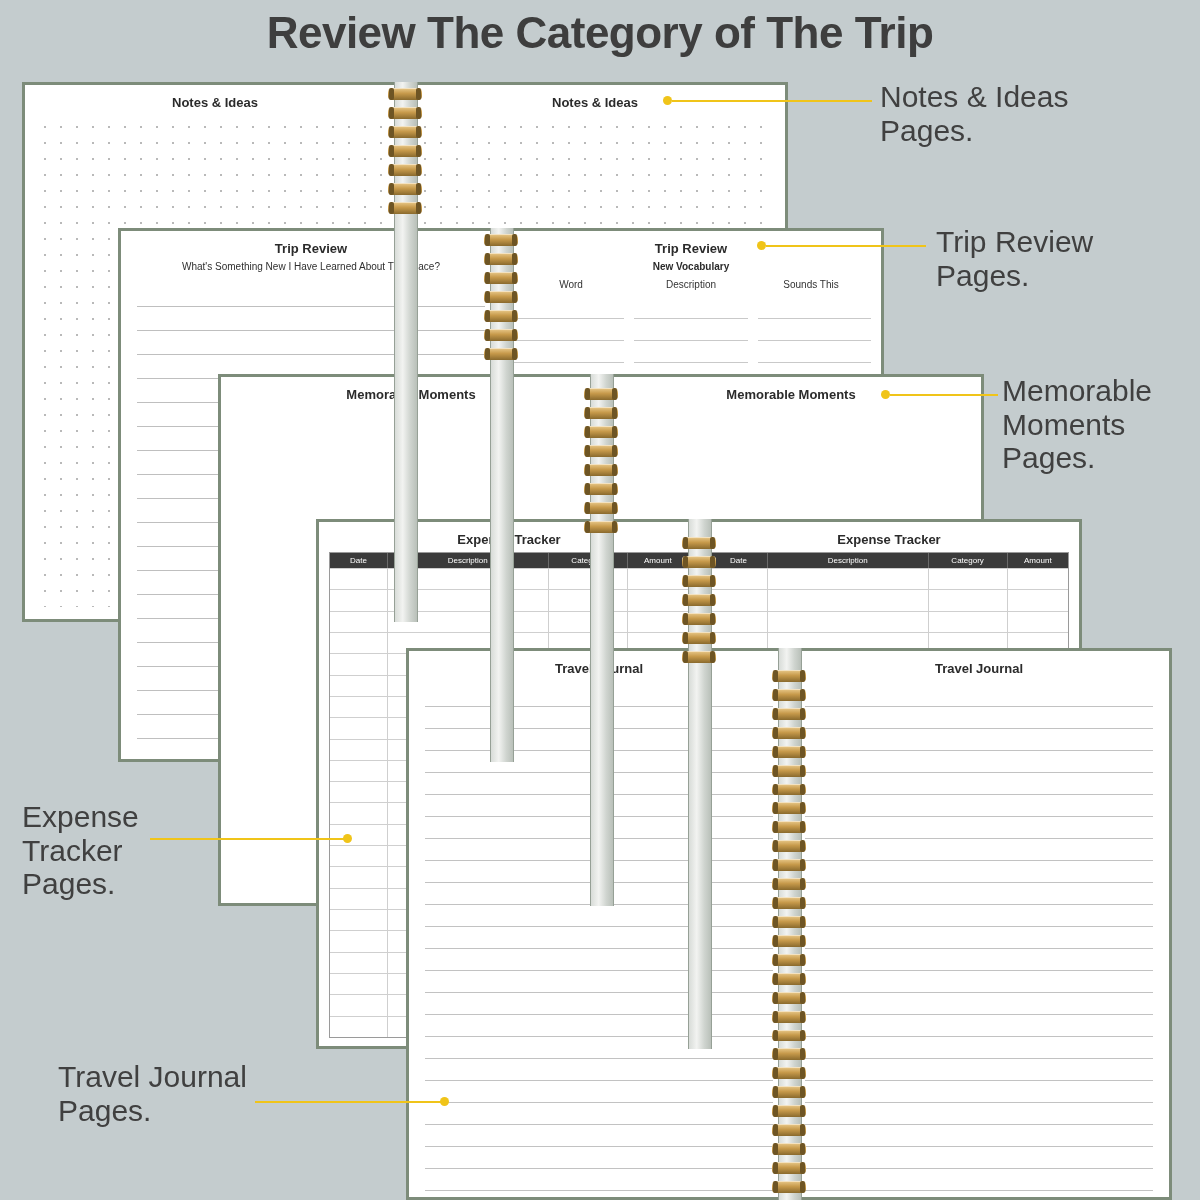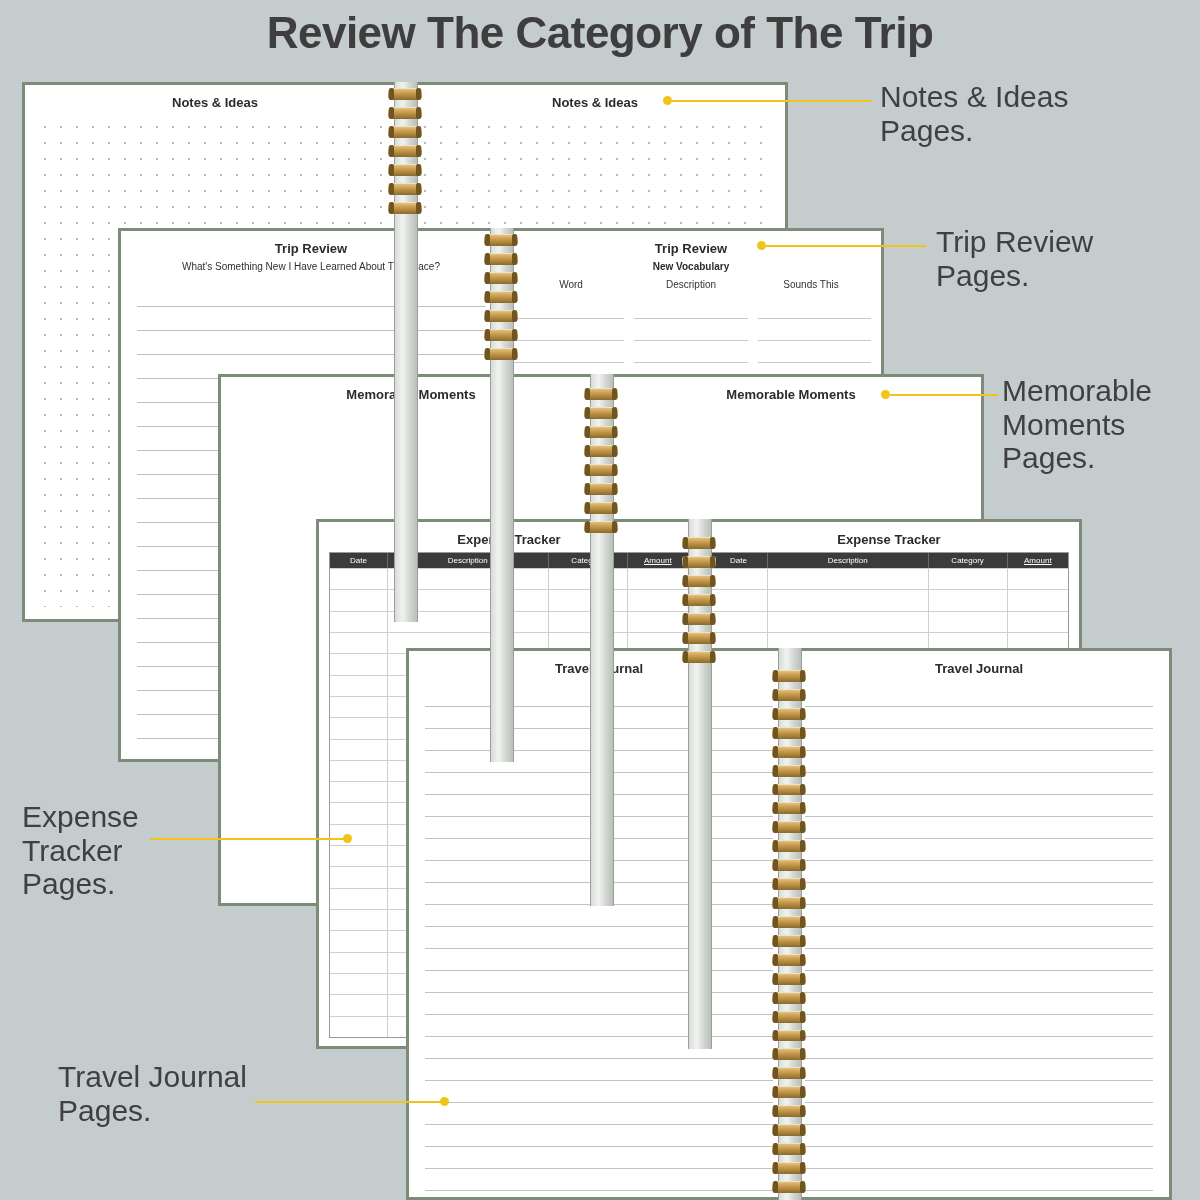--- a/index.html
+++ b/index.html
@@ -136,21 +136,21 @@
     border-right:1px solid #6a6a6a;
   }
   .tbl .thead div:last-child{border-right:none;}
   .tbl .rows{flex:1;display:flex;flex-direction:column;}
   .tbl .row{flex:1;display:flex;border-top:1px solid #cfcfcf;}
   .tbl .row div{border-right:1px solid #cfcfcf;}
   .tbl .row div:last-child{border-right:none;}
   .c-date{width:16%;}
   .c-desc{width:45%;}
   .c-cat{width:22%;}
-  .c-amt{width:17%;text-decoration:underline;}
+  .c-amt{width:17%;}
 
   
   .callout{
     position:absolute;
     font-size:30px;
     color:#404040;
     line-height:1.12;
   }
   .leader{
     position:absolute;

